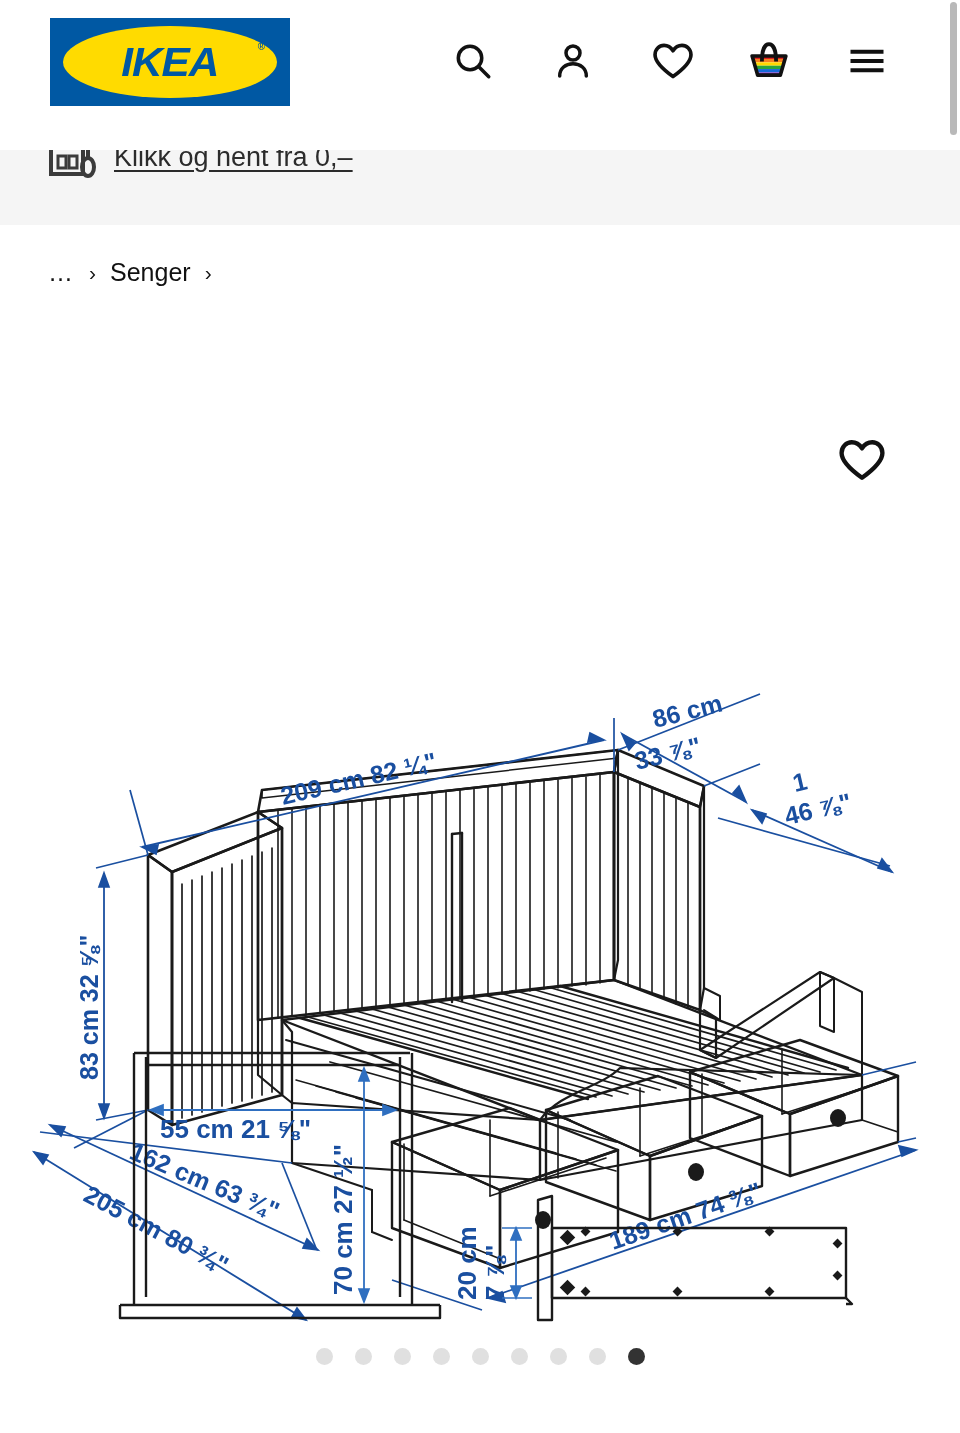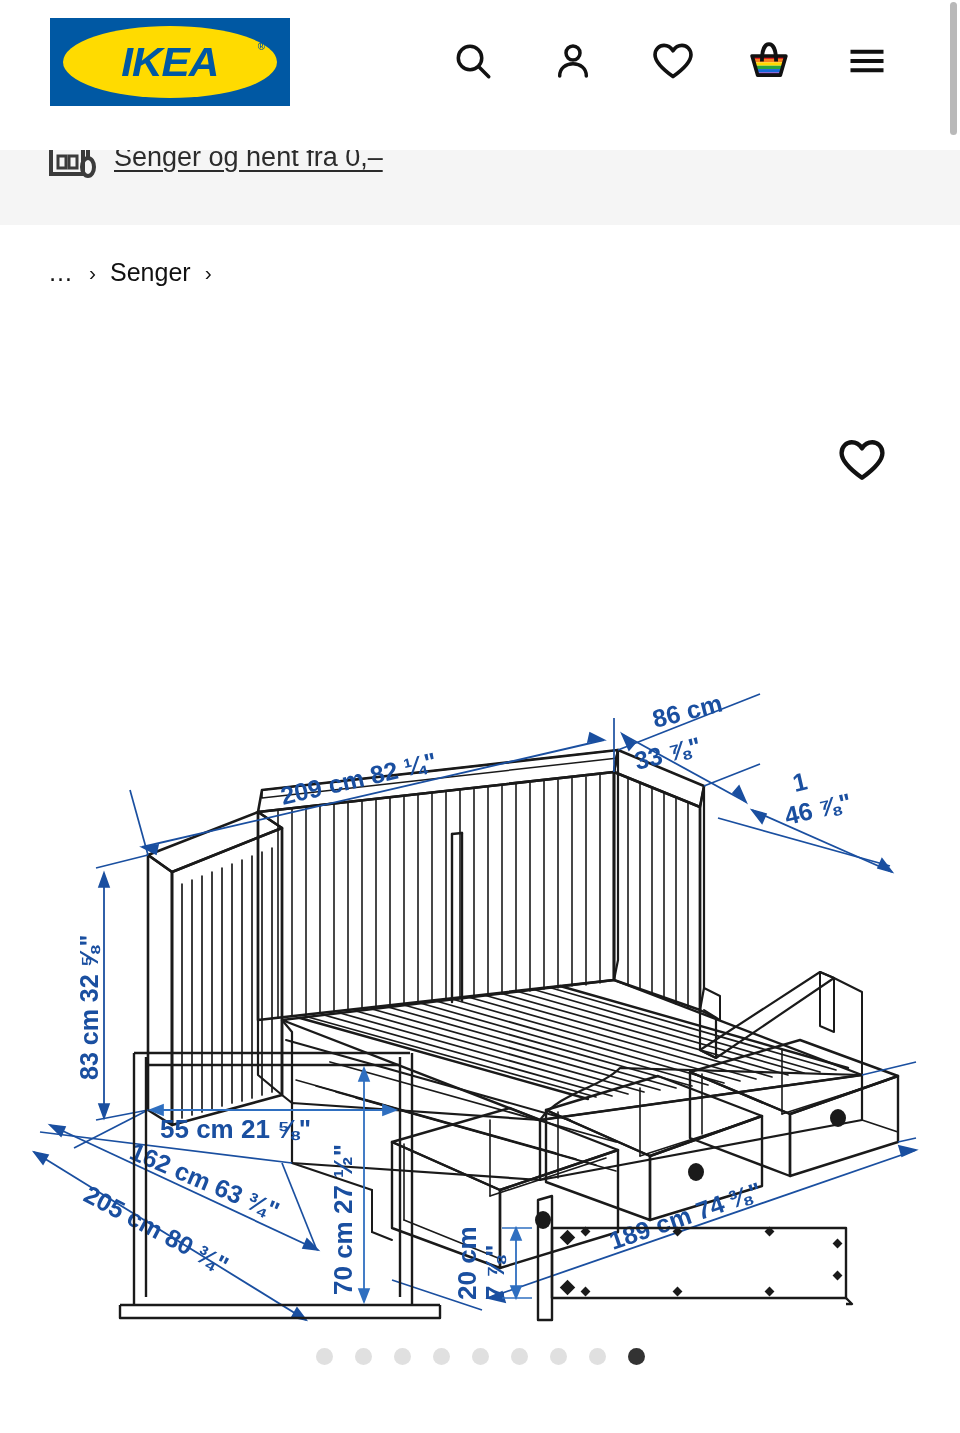--- a/index.html
+++ b/index.html
@@ -184,21 +184,21 @@
     <span class="delivery-icon">
       <svg width="48" height="44" viewBox="0 0 48 44">
         <rect x="3" y="8" width="32" height="30" fill="none" stroke="#3b3b3b" stroke-width="4"></rect>
         <rect x="3" y="4" width="32" height="6" fill="#3b3b3b"></rect>
         <rect x="10" y="20" width="8" height="12" fill="none" stroke="#3b3b3b" stroke-width="3"></rect>
         <rect x="21" y="20" width="8" height="12" fill="none" stroke="#3b3b3b" stroke-width="3"></rect>
         <path d="M35 6 L40 6 L40 22" fill="none" stroke="#3b3b3b" stroke-width="4"></path>
         <ellipse cx="40" cy="31" rx="6" ry="9" fill="none" stroke="#3b3b3b" stroke-width="4"></ellipse>
       </svg>
     </span>
-    <span class="delivery-text">Senger og hent fra 0,–</span>
+    <span class="delivery-text">Klikk og hent fra 0,–</span>
   </div>
 </div>
 
 <nav class="breadcrumb">
   <span class="crumb ellipsis">…</span>
   <span class="crumb-sep">›</span>
   <span class="crumb">Senger</span>
   <span class="crumb-sep">›</span>
 </nav>
 

